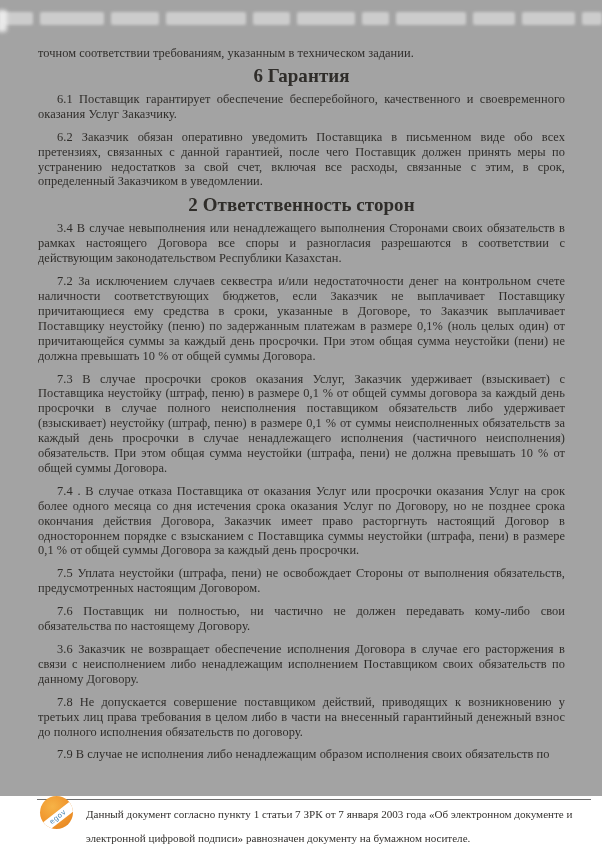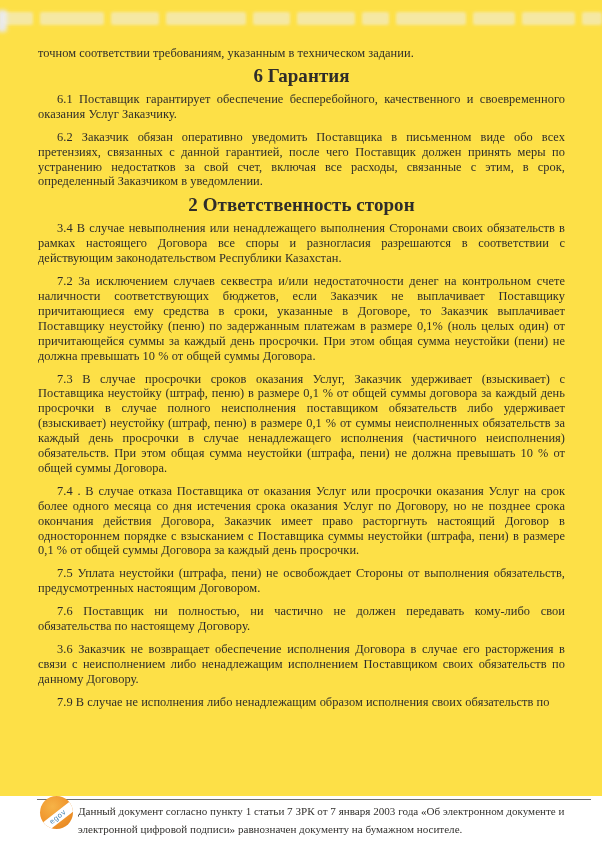--- a/index.html
+++ b/index.html
@@ -4,21 +4,21 @@
 <style>
   html, body {
     margin: 0;
     padding: 0;
     background: #ffffff;
   }
   .page {
     position: relative;
     width: 602px;
     height: 850px;
-    background: #fde047;
+    background: #a3a3a3;
     overflow: hidden;
     font-family: "Liberation Serif", serif;
     color: #2f2d2a;
   }
 
   
   .ghost-strip {
     position: absolute;
     top: 6px;
     left: 0;
@@ -116,25 +116,25 @@
     display: block;
     font-family: "DejaVu Sans", sans-serif;
     font-size: 7px;
     line-height: 10px;
     color: #3f7fae;
     text-align: center;
     letter-spacing: 0.5px;
   }
   .footer-note {
     position: absolute;
-    left: 78px;
+    left: 86px;
     top: 6px;
     width: 498px;
     font-size: 11.1px;
-    line-height: 18px;
+    line-height: 24px;
     text-align: left;
     color: #33312e;
   }
 </style>
 </head>
 <body>
 
 <div class="page">
 
   <div class="ghost-blob"></div>
@@ -170,20 +170,21 @@
     <p>7.3 В случае просрочки сроков оказания Услуг, Заказчик удерживает (взыскивает) с Поставщика неустойку (штраф, пеню) в размере 0,1 % от общей суммы договора за каждый день просрочки в случае полного неисполнения поставщиком обязательств либо удерживает (взыскивает) неустойку (штраф, пеню) в размере 0,1 % от суммы неисполненных обязательств за каждый день просрочки в случае ненадлежащего исполнения (частичного неисполнения) обязательств. При этом общая сумма неустойки (штрафа, пени) не должна превышать 10 % от общей суммы Договора.</p>
 
     <p>7.4 . В случае отказа Поставщика от оказания Услуг или просрочки оказания Услуг на срок более одного месяца со дня истечения срока оказания Услуг по Договору, но не позднее срока окончания действия Договора, Заказчик имеет право расторгнуть настоящий Договор в одностороннем порядке с взысканием с Поставщика суммы неустойки (штрафа, пени) в размере 0,1 % от общей суммы Договора за каждый день просрочки.</p>
 
     <p>7.5 Уплата неустойки (штрафа, пени) не освобождает Стороны от выполнения обязательств, предусмотренных настоящим Договором.</p>
 
     <p>7.6 Поставщик ни полностью, ни частично не должен передавать кому-либо свои обязательства по настоящему Договору.</p>
 
     <p>3.6 Заказчик не возвращает обеспечение исполнения Договора в случае его расторжения в связи с неисполнением либо ненадлежащим исполнением Поставщиком своих обязательств по данному Договору.</p>
 
+    <p>7.8 Не допускается совершение поставщиком действий, приводящих к возникновению у третьих лиц права требования в целом либо в части на внесенный гарантийный денежный взнос до полного исполнения обязательств по договору.</p>
 
     <p>7.9 В случае не исполнения либо ненадлежащим образом исполнения своих обязательств по</p>
   </div>
 
   <div class="doc-footer">
     <div class="footer-divider"></div>
     <div class="egov-stamp">
       <div class="band">
         <span>egov</span>
       </div>

